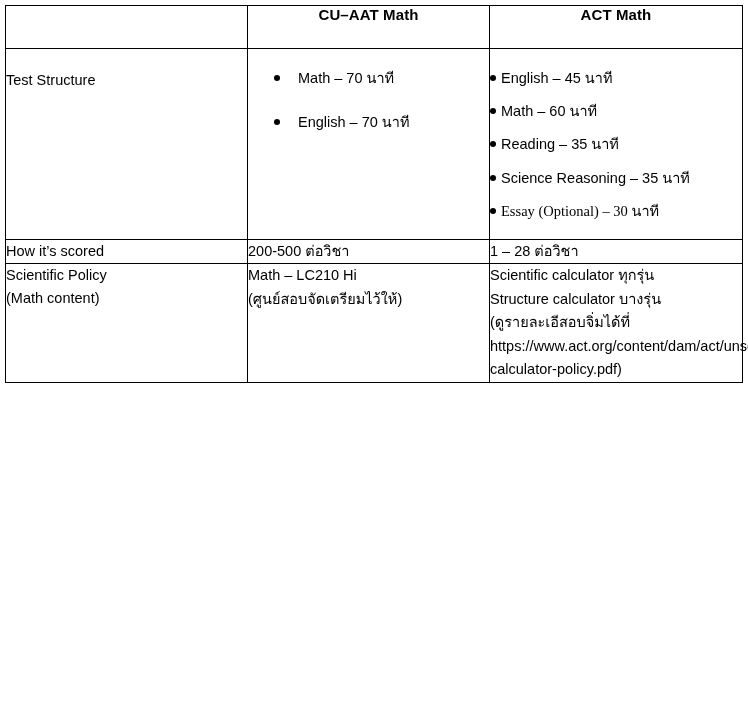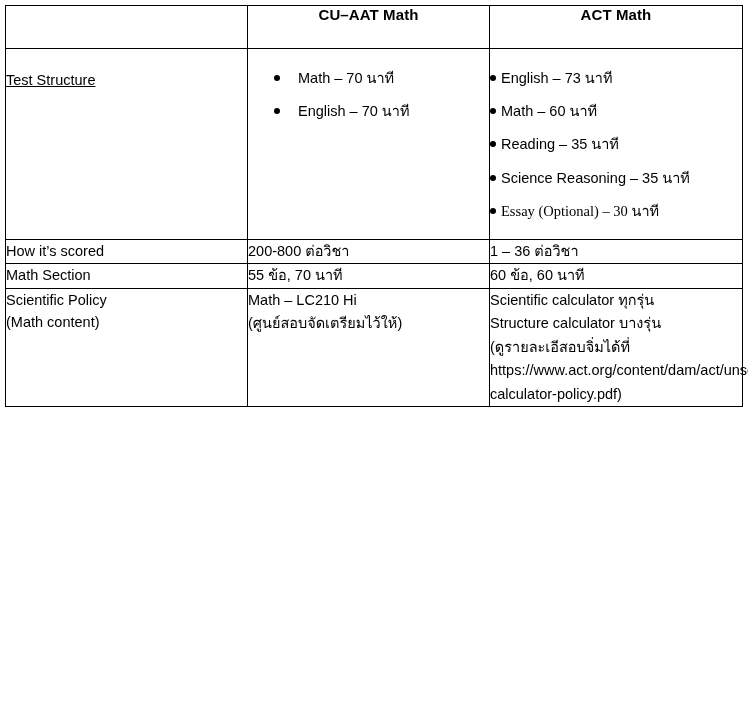--- a/index.html
+++ b/index.html
@@ -88,21 +88,21 @@
     font-size: 14.5px;
     line-height: 1.6;
   }
 
   
   ul.blist.wide {
     padding-left: 22px;
   }
   ul.blist.wide li {
     padding-left: 28px;
-    margin-bottom: 10px;
+    margin-bottom: 21px;
   }
   ul.blist.wide li::before {
     content: "";
     position: absolute;
     left: 4px;
     top: 8px;
     width: 6px;
     height: 6px;
     border-radius: 50%;
     background: #000000;
@@ -122,21 +122,21 @@
     left: 0px;
     top: 8px;
     width: 6px;
     height: 6px;
     border-radius: 50%;
     background: #000000;
   }
   ul.blist.tight li:last-child { margin-bottom: 0; font-family: Liberation Serif, serif; }
   ul.blist.wide li:last-child { margin-bottom: 0; }
 
-  .rowpad-structure .cell-label { padding-top: 20px; text-decoration: underline; }
+  .rowpad-structure .cell-label { padding-top: 20px; }
   .rowpad-structure .cell-val { padding-top: 18px; }
 
   .cell-val.tallcell { padding-bottom: 16px; }
 </style>
 </head>
 <body>
 
 <div class="page">
 
   <table class="compare">
@@ -165,55 +165,44 @@
           <span>Test Structure</span>
         </td>
         <td class="cell-val tallcell">
           <ul class="blist wide">
             <li>Math – 70 นาที</li>
             <li>English  – 70 นาที</li>
           </ul>
         </td>
         <td class="cell-val tallcell">
           <ul class="blist tight">
-            <li>English – 73 นาที</li>
+            <li>English – 45 นาที</li>
             <li>Math – 60 นาที</li>
             <li>Reading – 35 นาที</li>
             <li>Science Reasoning  – 35 นาที</li>
             <li>Essay (Optional) – 30 นาที</li>
           </ul>
         </td>
       </tr>
 
       <tr>
         <td class="cell-label">
           <span>How it’s scored</span>
         </td>
         <td class="cell-val">
-          <span class="line">200-800 ต่อวิชา</span>
-        </td>
-        <td class="cell-val">
-          <span class="line">1 – 36 ต่อวิชา</span>
-        </td>
-      </tr>
-
-
-
-
-      <tr>
-        <td class="cell-label">
-          <span>Math Section</span>
-        </td>
-        <td class="cell-val">
-          <span class="line">55 ข้อ, 70 นาที</span>
-        </td>
-        <td class="cell-val">
-          <span class="line">60 ข้อ, 60 นาที</span>
-        </td>
-      </tr>
+          <span class="line">200-500 ต่อวิชา</span>
+        </td>
+        <td class="cell-val">
+          <span class="line">1 – 28 ต่อวิชา</span>
+        </td>
+      </tr>
+
+
+
+
 
       <tr>
         <td class="cell-label">
           <span class="sub-line">Scientific Policy</span>
           <span class="sub-line">(Math content)</span>
         </td>
         <td class="cell-val">
           <span class="line">Math – LC210 Hi</span>
           <span class="line">(ศูนย์สอบจัดเตรียมไว้ให้)</span>
         </td>

